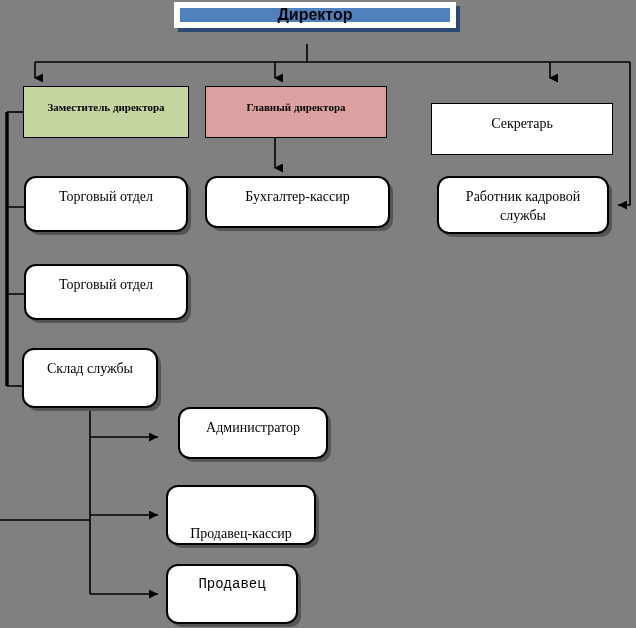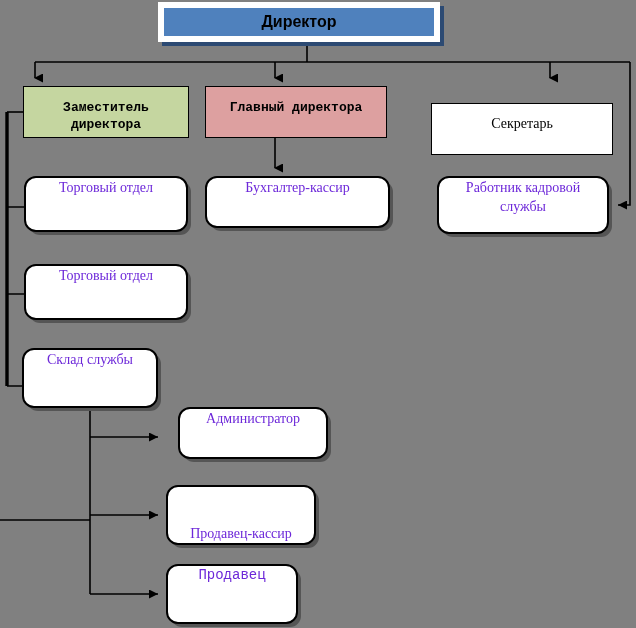--- a/index.html
+++ b/index.html
@@ -47,39 +47,40 @@
   }
   
   .node.rect {
     border: 1px solid #000000;
     align-items: flex-start;
     padding-top: 12px;
     font-size: 14px;
     color: #000000;
   }
   .node.rect.bold {
-    font-family: Liberation Mono, monospace;
+    font-family: Liberation Serif, serif;
     font-weight: bold;
-    font-size: 13px;
+    font-size: 11px;
     line-height: 17px;
     justify-content: center;
   }
   .node.green  { background: #c5d6a0; }
   .node.pink   { background: #dda0a0; }
   .node.peach  { background: #ffffff; margin-top: 17px; }
   
   .node.round {
     border: 2px solid #000000;
     border-radius: 12px;
     background: #ffffff;
     box-shadow: 4px 4px 0 -1px #555555;
     align-items: flex-start;
+    padding-top: 9px;
     font-size: 14px;
     line-height: 19px;
-    color: #6d28d9;
+    color: #000000;
   }
   .node .label {
     display: block;
     padding: 0 8px;
   }
 </style>
 </head>
 <body>
 
 <div id="chart">
@@ -126,21 +127,21 @@
 
     <g stroke="#000000" stroke-width="1.6" fill="none">
       <path d="M90,408 L90,594"></path>
       <path d="M0,520 L90,520"></path>
       <path d="M90,437 L158,437" marker-end="url(#arrow-right)"></path>
       <path d="M90,515 L158,515" marker-end="url(#arrow-right)"></path>
       <path d="M90,594 L158,594" marker-end="url(#arrow-right)"></path>
     </g>
   </svg>
 
-  <div class="node director" style="left:158px; top:2px; width:282px; height:40px;">
+  <div class="node director" style="left:174px; top:2px; width:282px; height:26px;">
     <span class="label">Директор</span>
   </div>
 
   <div class="node rect bold green" style="left:23px; top:86px; width:166px; height:52px;">
     <span class="label">Заместитель директора</span>
   </div>
 
   <div class="node rect bold pink" style="left:205px; top:86px; width:182px; height:52px;">
     <span class="label">Главный директора</span>
   </div>

